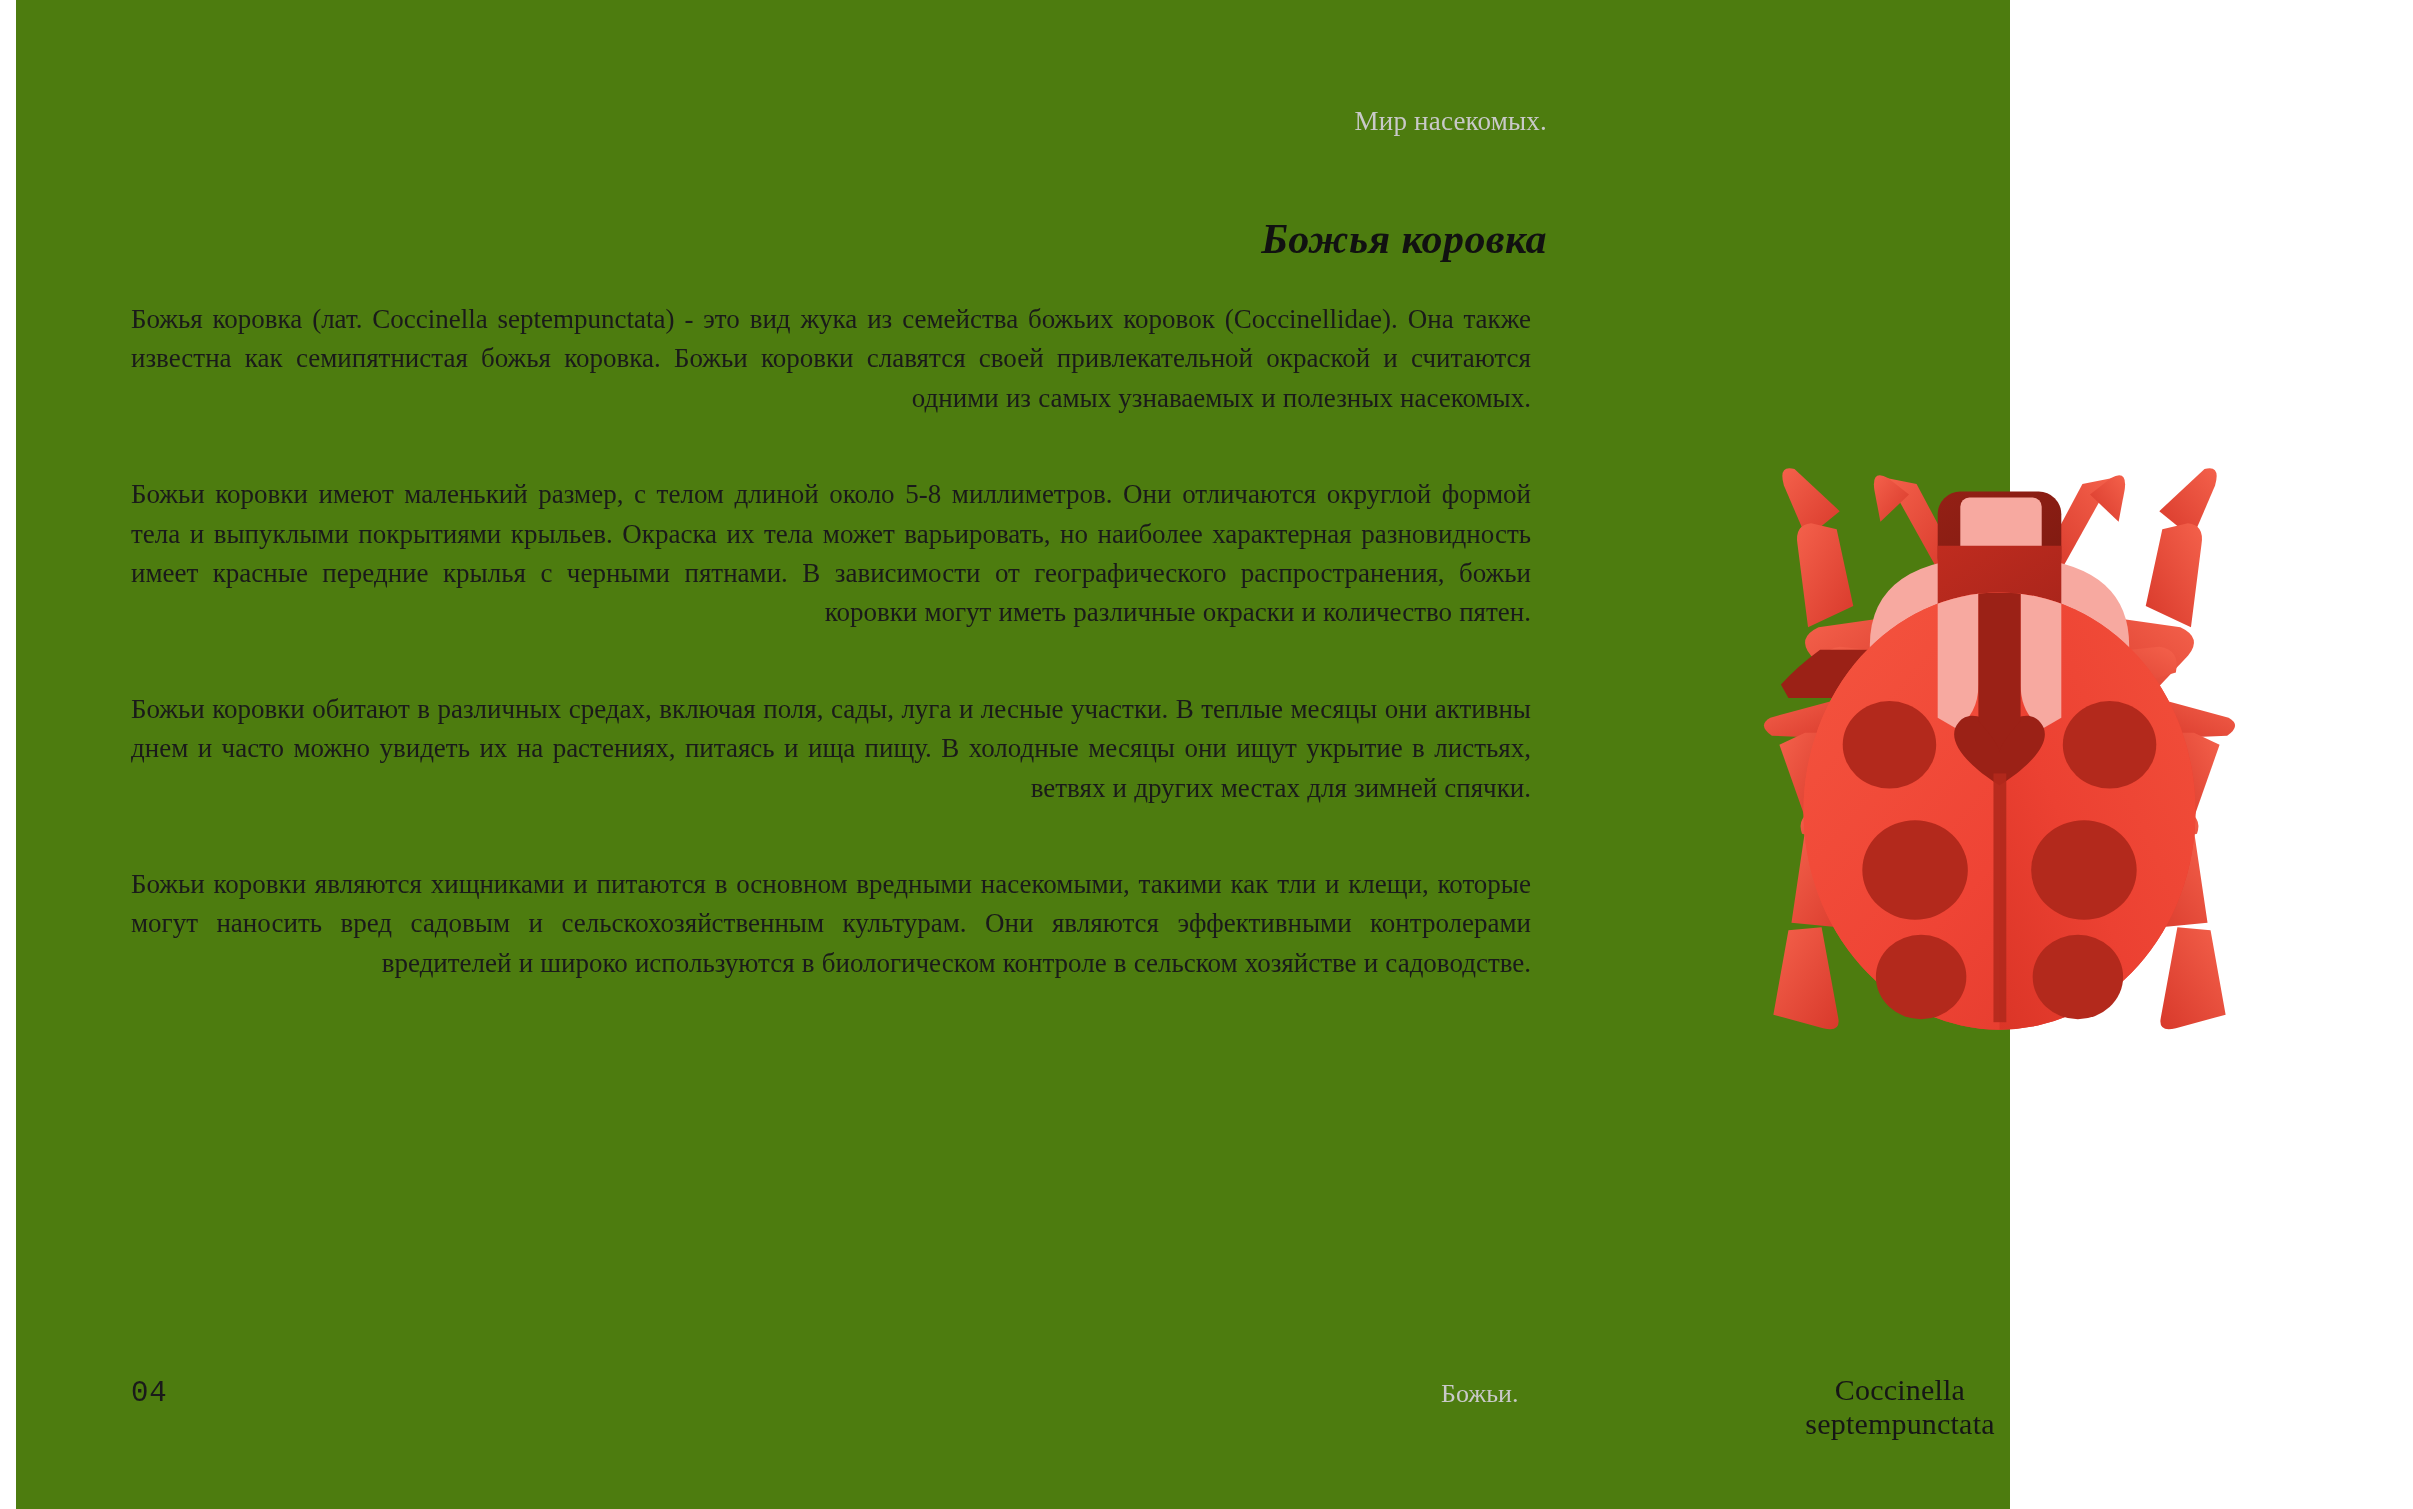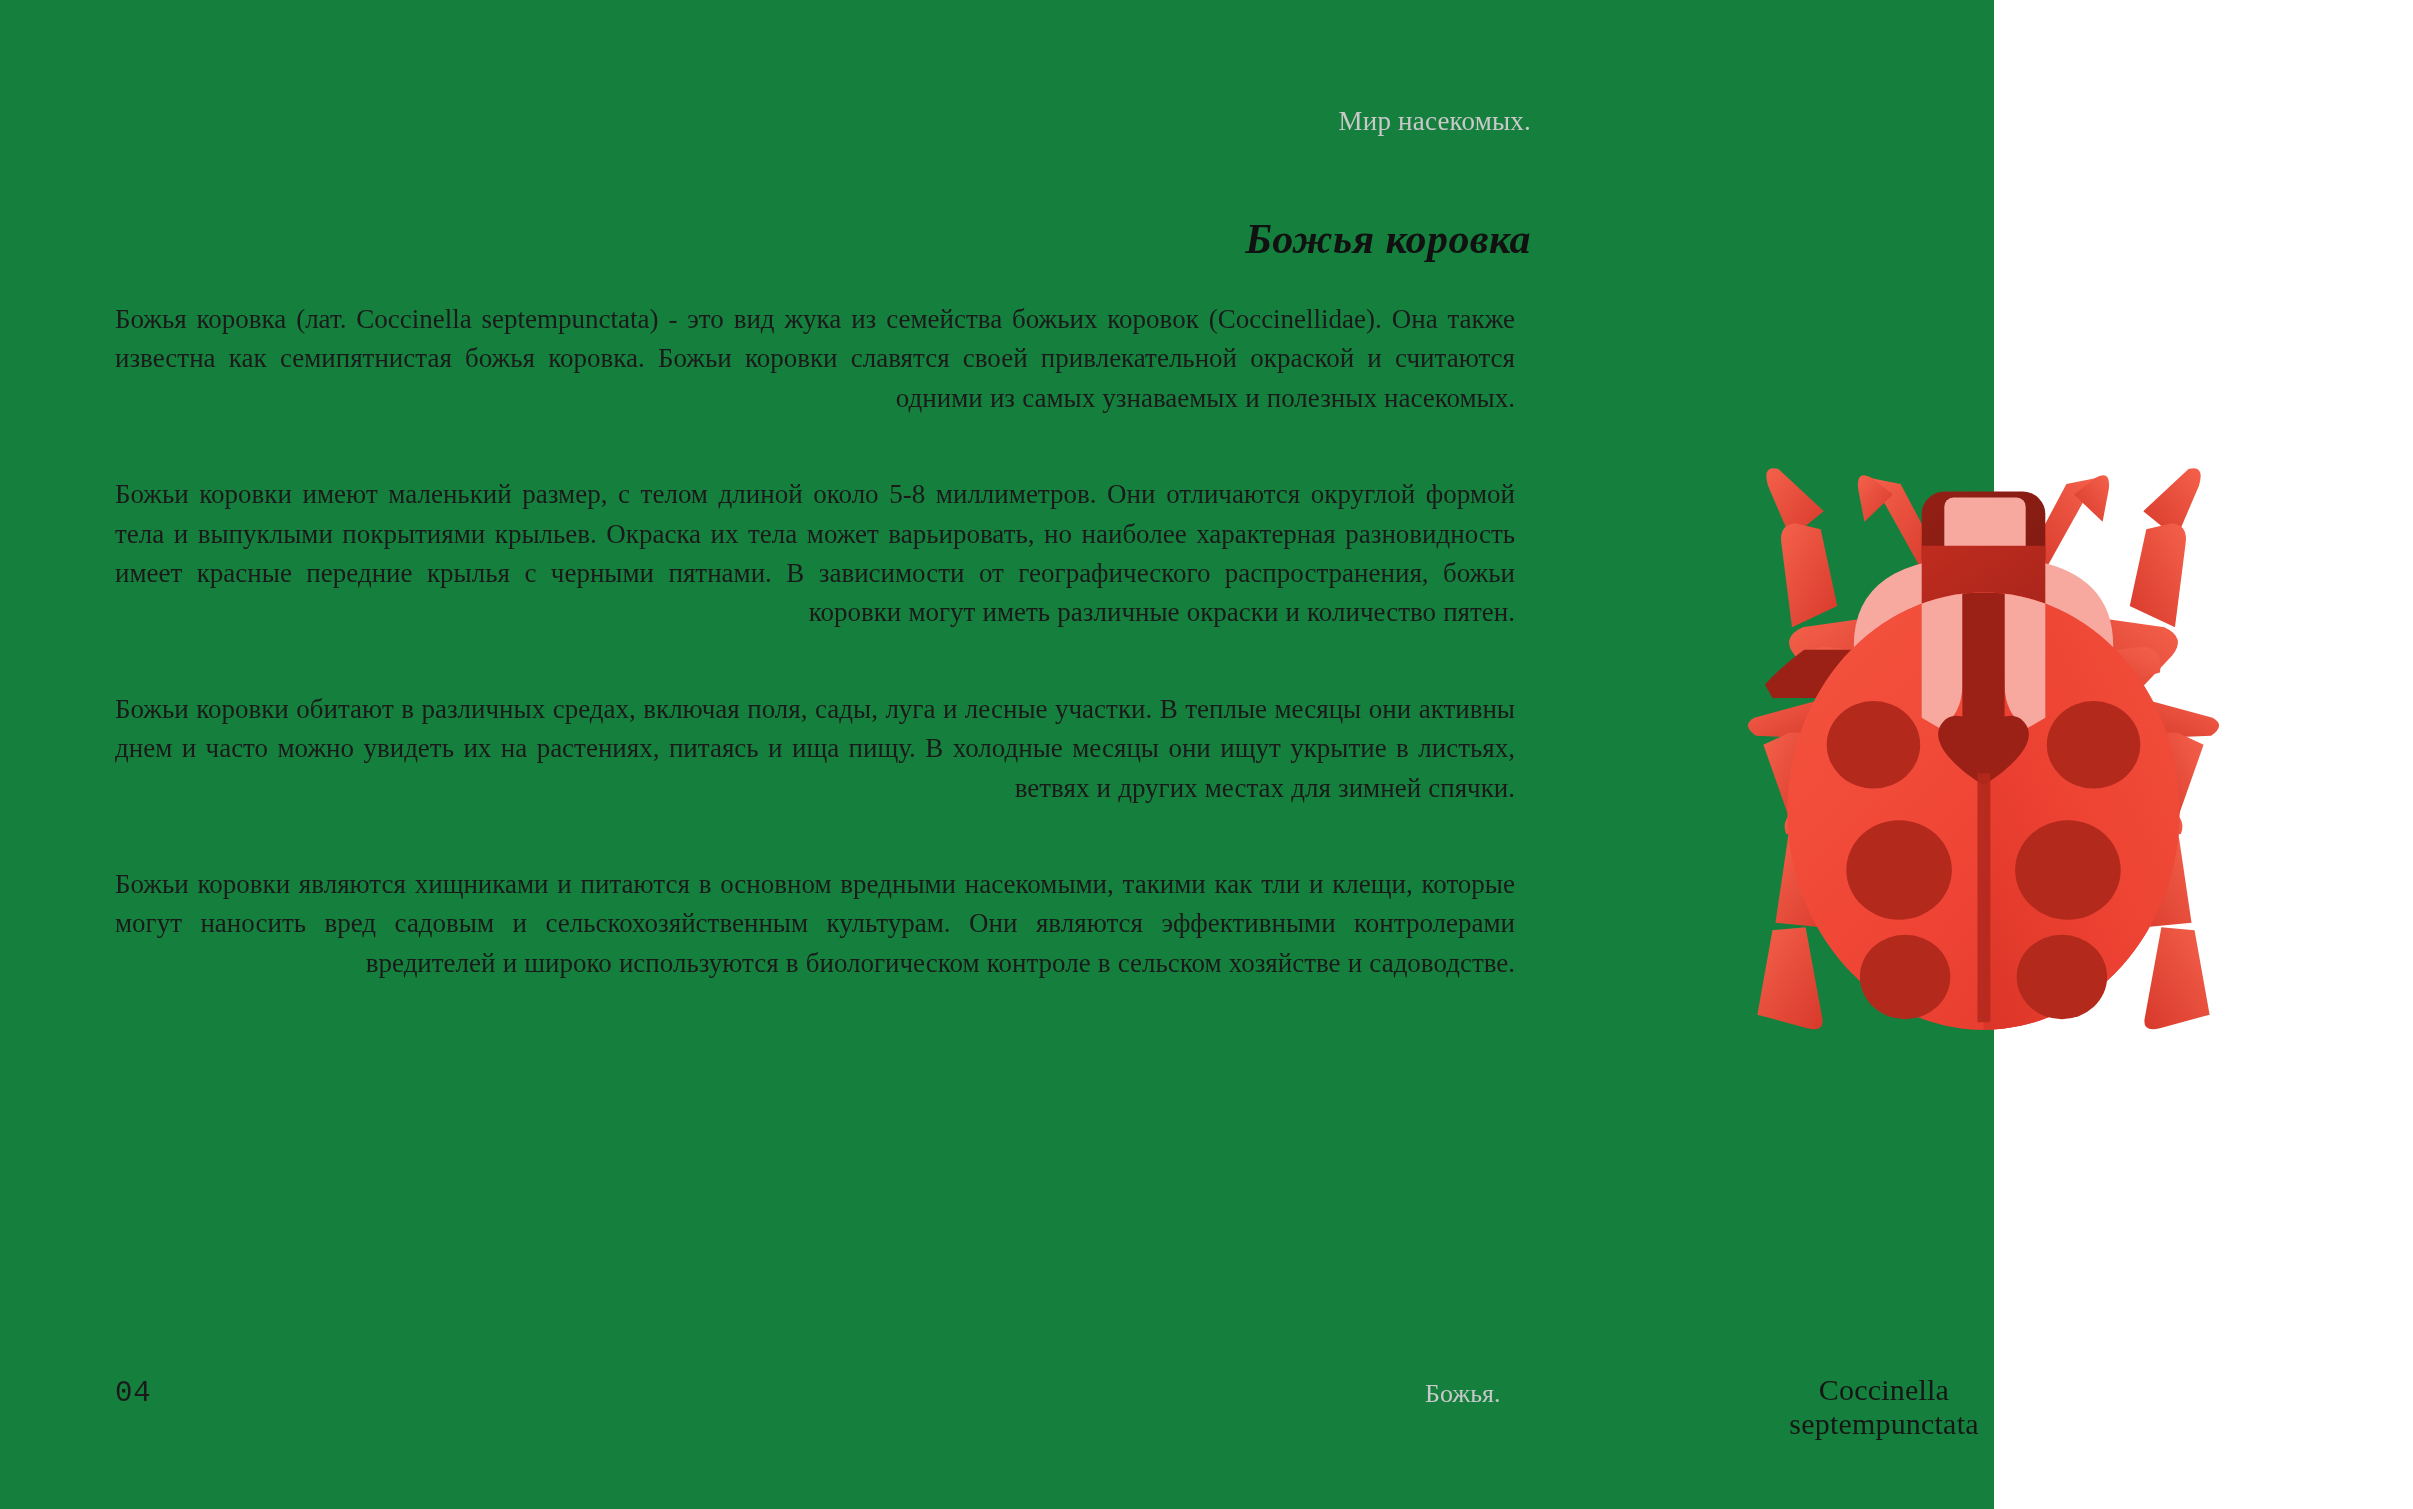--- a/index.html
+++ b/index.html
@@ -11,24 +11,24 @@
     width: 2413px;
     height: 1509px;
     position: relative;
     overflow: hidden;
     font-family: "Liberation Serif", "DejaVu Serif", serif;
     color: #1a1a1a;
   }
 
   .page {
     position: absolute;
-    left: 0; top: 0;
+    left: 16px; top: 0;
     width: 1994px;
     height: 1509px;
-    background: #15803d;
+    background: #4d7c0f;
   }
 
   .running-head {
     position: absolute;
     left: 115px;
     top: 106px;
     width: 1416px;
     text-align: right;
     font-size: 27px;
     color: #c9c9c9;
@@ -119,21 +119,21 @@
   <h1 class="page-title">Божья коровка</h1>
 
   <div class="body-copy">
     <p class="para">Божья коровка (лат. Coccinella septempunctata) - это вид жука из семейства божьих коровок (Coccinellidae). Она также известна как семипятнистая божья коровка. Божьи коровки славятся своей привлекательной окраской и считаются одними из самых узнаваемых и полезных насекомых.</p>
     <p class="para">Божьи коровки имеют маленький размер, с телом длиной около 5-8 миллиметров. Они отличаются округлой формой тела и выпуклыми покрытиями крыльев. Окраска их тела может варьировать, но наиболее характерная разновидность имеет красные передние крылья с черными пятнами. В зависимости от географического распространения, божьи коровки могут иметь различные окраски и количество пятен.</p>
     <p class="para">Божьи коровки обитают в различных средах, включая поля, сады, луга и лесные участки. В теплые месяцы они активны днем и часто можно увидеть их на растениях, питаясь и ища пищу. В холодные месяцы они ищут укрытие в листьях, ветвях и других местах для зимней спячки.</p>
     <p class="para">Божьи коровки являются хищниками и питаются в основном вредными насекомыми, такими как тли и клещи, которые могут наносить вред садовым и сельскохозяйственным культурам. Они являются эффективными контролерами вредителей и широко используются в биологическом контроле в сельском хозяйстве и садоводстве.</p>
   </div>
 
   <div class="footer-page-no">04</div>
-  <div class="footer-center">Божья.</div>
+  <div class="footer-center">Божьи.</div>
   <div class="footer-right">Coccinella septempunctata</div>
 
   <div class="illustration">
     <svg viewBox="0 0 800 830" xmlns="http://www.w3.org/2000/svg">
       <defs>
         <linearGradient id="gBody" x1="0" y1="0" x2="1" y2="1">
           <stop offset="0%" stop-color="#F4553F"></stop>
           <stop offset="55%" stop-color="#EF4435"></stop>
           <stop offset="100%" stop-color="#DE382A"></stop>
         </linearGradient>

